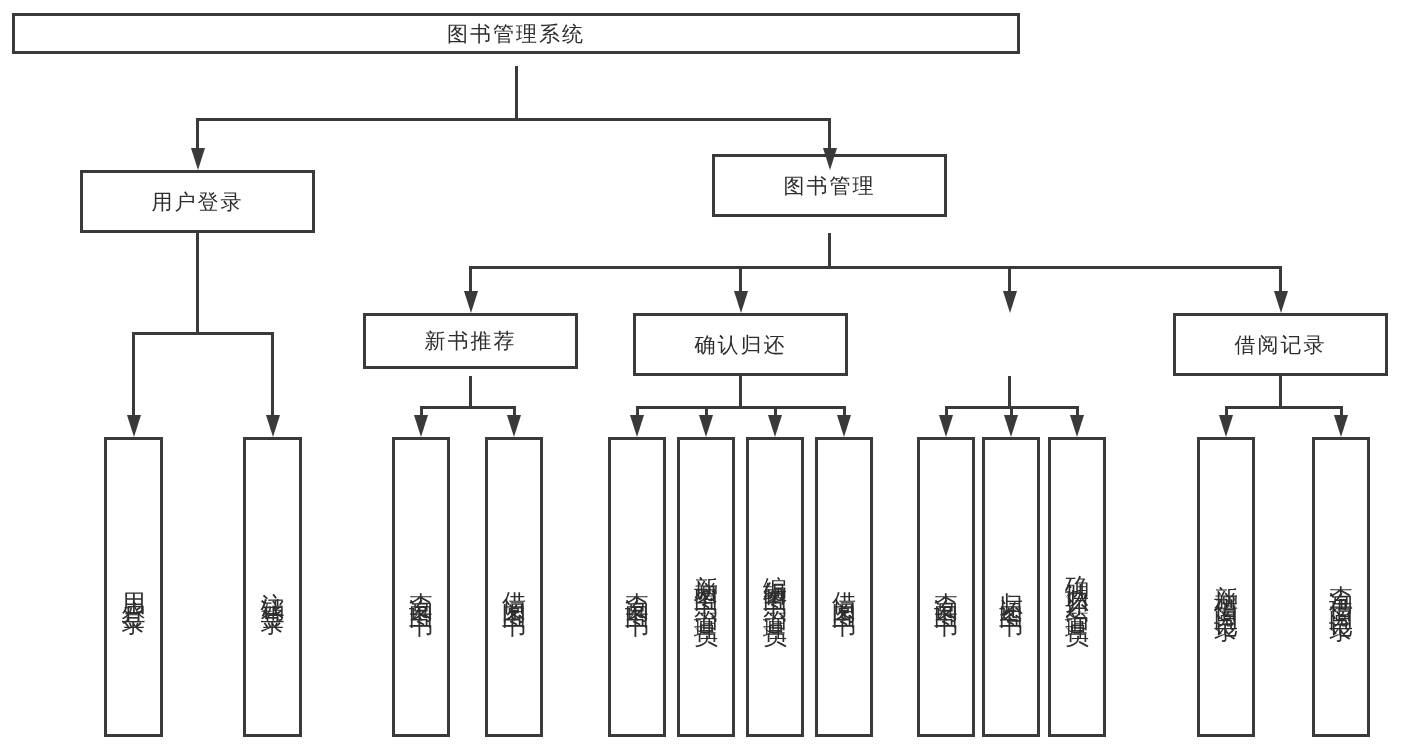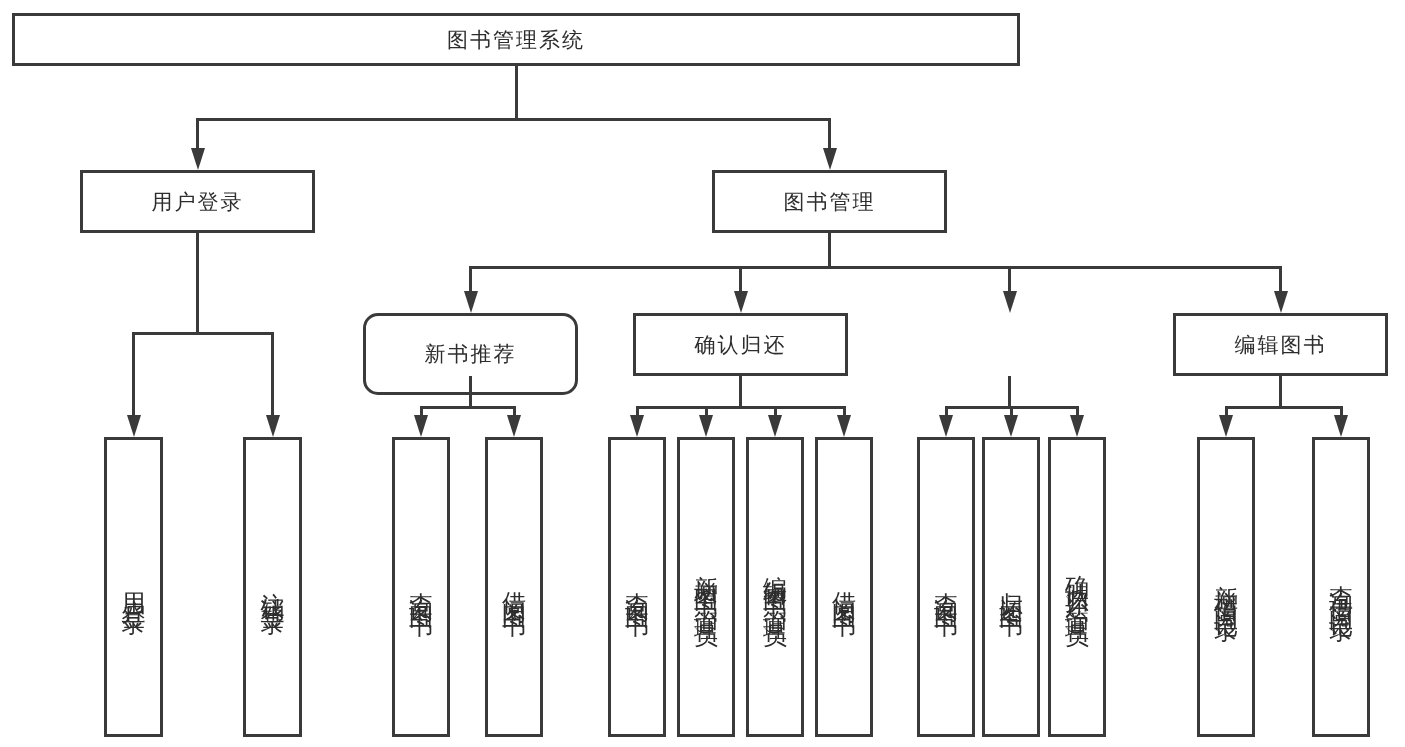--- a/index.html
+++ b/index.html
@@ -48,37 +48,37 @@
     color:var(--watermark,#c4c4c4);
     white-space:nowrap;
     z-index:5;
     letter-spacing:0.5px;
   }
 </style>
 </head>
 <body>
 
 <div class="canvas" id="canvas" style="--line: #3a3a3a; --text: #2d2d2d; --background: #ffffff; --watermark: #c4c4c4;">
-<div class="node h" style="left: 12px; top: 13px; width: 1008px; height: 53px;">
+<div class="node h" style="left: 12px; top: 13px; width: 1008px; height: 41px;">
       <span class="label">图书管理系统</span>
     </div>
     <div class="node h" style="left: 80px; top: 170px; width: 235px; height: 63px;">
       <span class="label">用户登录</span>
     </div>
-    <div class="node h" style="left: 712px; top: 170px; width: 235px; height: 63px;">
+    <div class="node h" style="left: 712px; top: 154px; width: 235px; height: 63px;">
       <span class="label">图书管理</span>
     </div>
-    <div class="node h" style="left: 363px; top: 313px; width: 215px; height: 82px; border-radius: 15px;">
+    <div class="node h" style="left: 363px; top: 313px; width: 215px; height: 56px;">
       <span class="label">新书推荐</span>
     </div>
     <div class="node h" style="left: 633px; top: 313px; width: 215px; height: 63px;">
       <span class="label">确认归还</span>
     </div>
     <div class="node h" style="left: 1173px; top: 313px; width: 215px; height: 63px;">
-      <span class="label">编辑图书</span>
+      <span class="label">借阅记录</span>
     </div>
     <div class="node v" style="left: 104px; top: 437px; width: 59px; height: 300px;">
       <span class="label">用户登录</span>
     </div>
     <div class="node v" style="left: 243px; top: 437px; width: 59px; height: 300px;">
       <span class="label">注销登录</span>
     </div>
     <div class="node v" style="left: 392px; top: 437px; width: 58px; height: 300px;">
       <span class="label">查询图书</span>
     </div>

